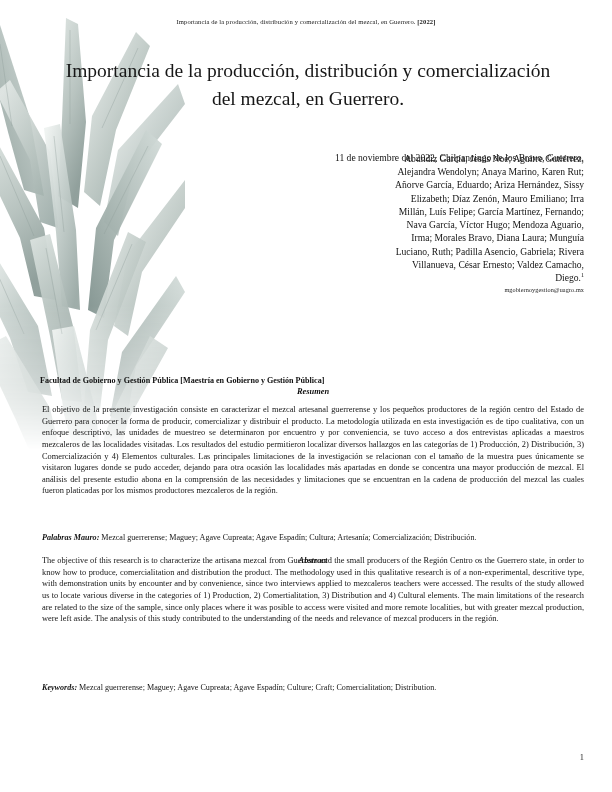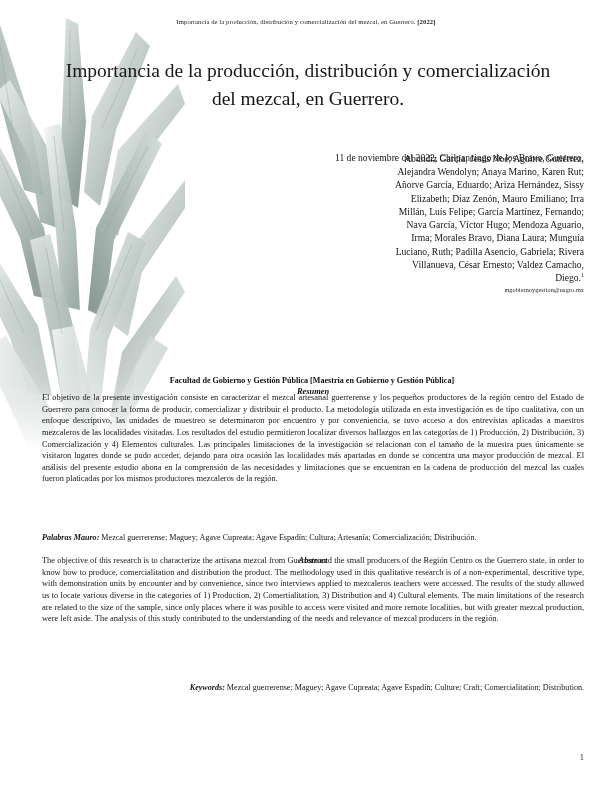--- a/index.html
+++ b/index.html
@@ -89,21 +89,21 @@
     letter-spacing: 0.1px;
     color: #242424;
   }
 
   
   .faculty {
     position: absolute;
     left: 40px;
     right: 28px;
     top: 376px;
-    text-align: center;
+    text-align: left;
     font-size: 8.1px;
     font-weight: 700;
     color: #101010;
   }
 
   
   .col {
     position: absolute;
     left: 42px;
     right: 28px;
@@ -127,25 +127,25 @@
     line-height: 1.38;
     text-align: left;
     color: #151515;
   }
   .kw-label {
     font-style: italic;
     font-weight: 600;
   }
 
   #resumen-head { top: 387px; }
-  #resumen-par  { top: 392px; font-family: Liberation Serif, serif; }
+  #resumen-par  { top: 404px; font-family: Liberation Serif, serif; }
   #palabras     { top: 532px; }
   #abstract-head{ top: 556px; }
   #abstract-par { top: 555px; }
-  #keywords     { top: 682px; text-align: right; }
+  #keywords     { top: 682px; }
 
   
   .page-number {
     position: absolute;
     right: 28px;
     bottom: 30px;
     font-size: 8.4px;
     color: #1a1a1a;
   }
 </style>

